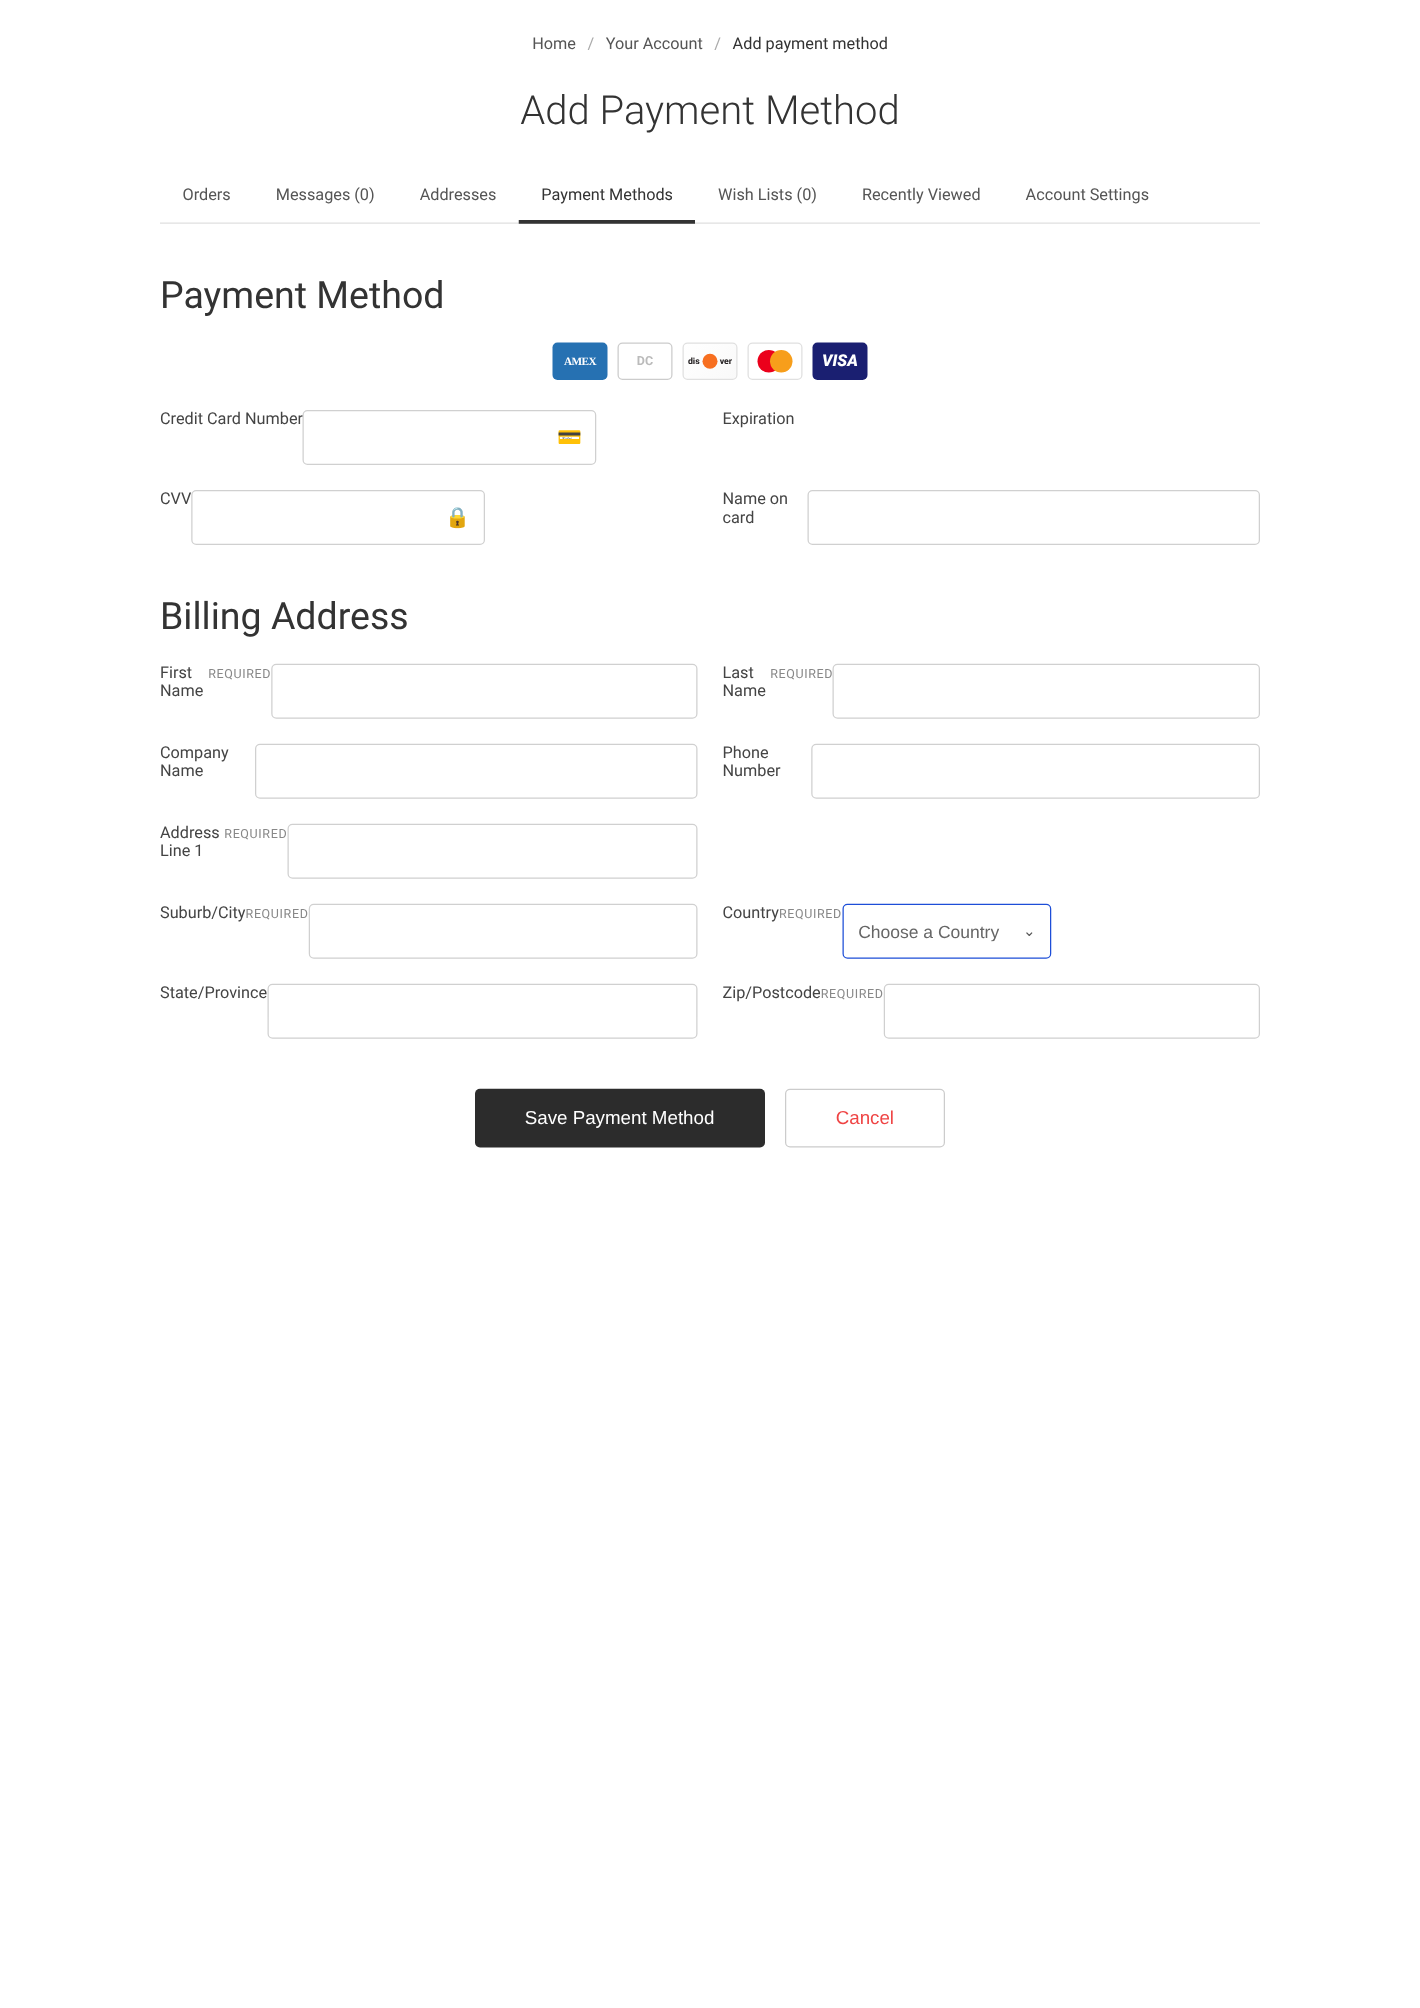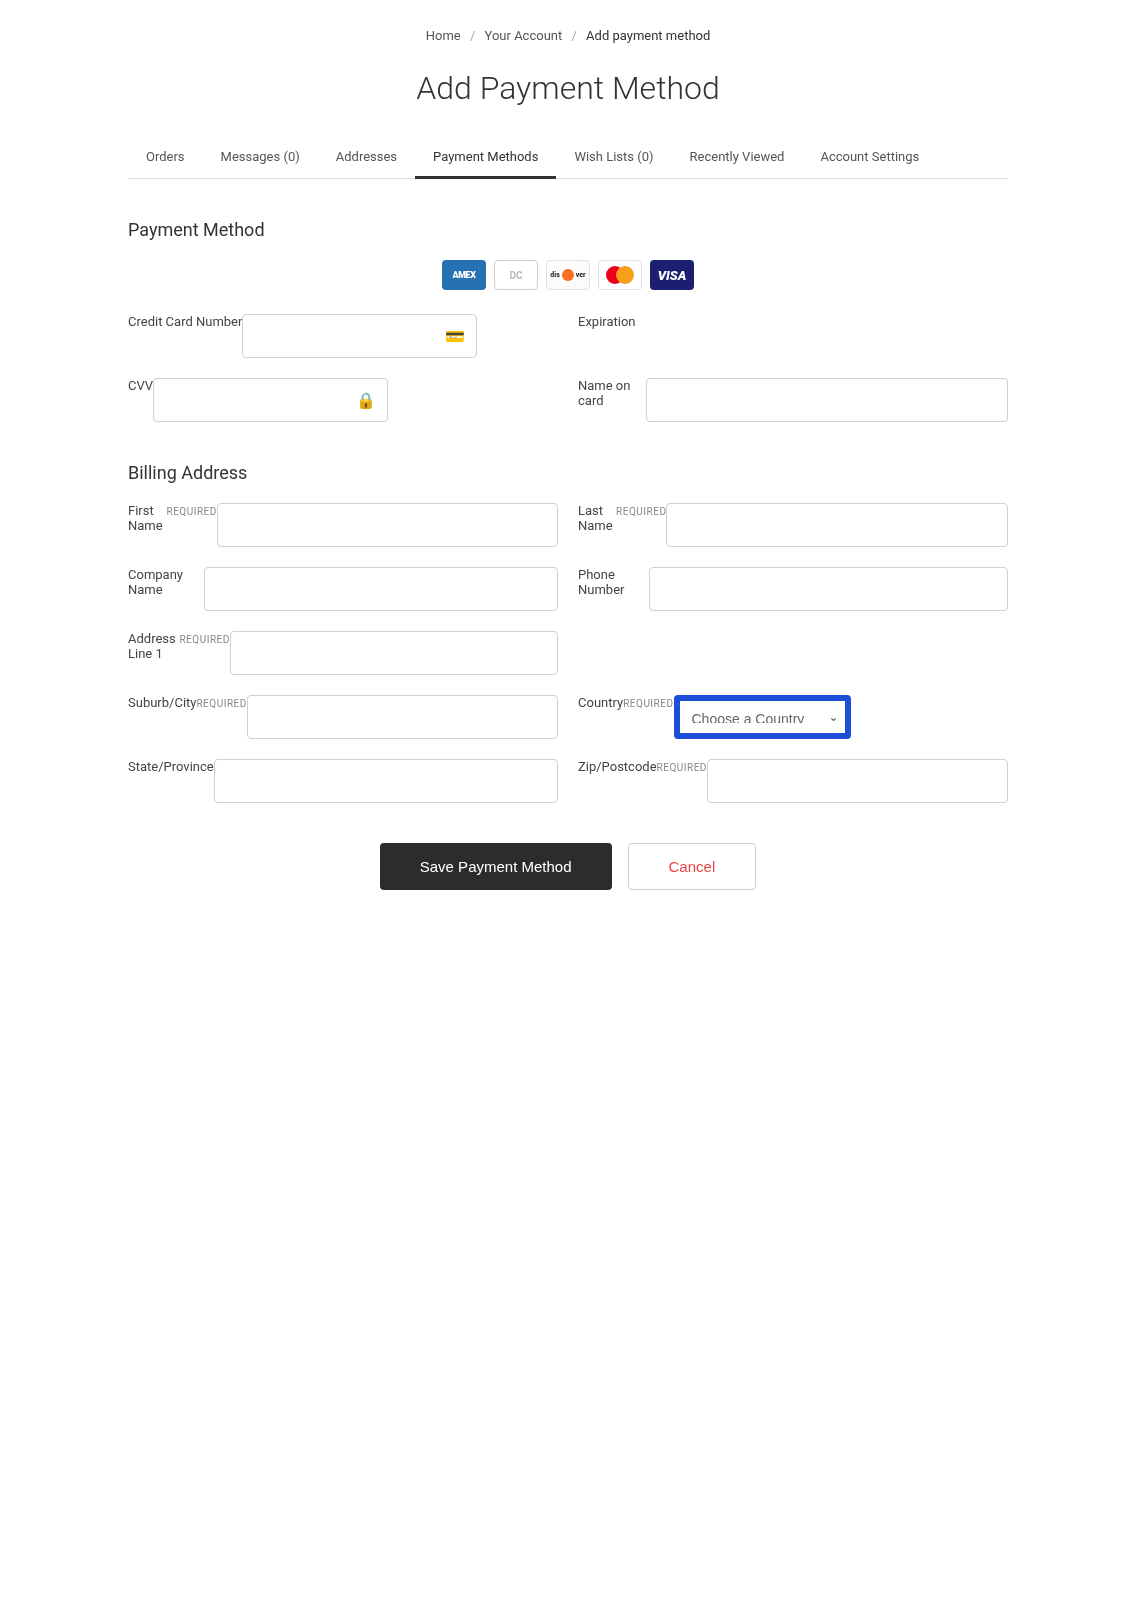--- a/index.html
+++ b/index.html
@@ -56,21 +56,21 @@
       margin-bottom: -1px;
     }
     .nav-tab.active {
       color: #333;
       border-bottom: 3px solid #333;
       font-weight: 400;
     }
 
     
     .section-title {
-      font-size: 18px;
+      font-size: 30px;
       font-weight: 400;
       color: #333;
       margin-bottom: 20px;
     }
 
     
     .card-logos {
       display: flex;
       gap: 8px;
       margin-bottom: 24px;
@@ -81,21 +81,21 @@
       height: 30px;
       border-radius: 4px;
       display: flex;
       align-items: center;
       justify-content: center;
       font-size: 9px;
       font-weight: bold;
       color: #fff;
       overflow: hidden;
     }
-    .card-amex { background: #2671b2; font-size: 10px; letter-spacing: -0.5px; }
+    .card-amex { background: #2671b2; font-size: 10px; letter-spacing: -0.5px; font-family: Liberation Serif, serif; }
     .card-diners { background: #fff; border: 1px solid #ccc; color: #888; }
     .card-discover { background: linear-gradient(135deg, #fff 0%, #f9f9f9 100%); border: 1px solid #e0e0e0; }
     .card-mastercard {
       background: #fff;
       border: 1px solid #e0e0e0;
       position: relative;
     }
     .card-visa { background: #1a1f71; }
 
     
@@ -147,21 +147,21 @@
       color: #aaa;
       font-size: 16px;
       pointer-events: none;
     }
     .input-with-icon {
       padding-right: 40px;
     }
 
     
     .form-select {
-      border: 6px solid #1d4ed8;
+      border: 1px solid #1d4ed8;
       border-radius: 4px;
       padding: 10px 40px 10px 12px;
       font-size: 14px;
       color: #666;
       background: #fff;
       outline: none;
       width: 100%;
       height: 44px;
       appearance: none;
       cursor: pointer;

